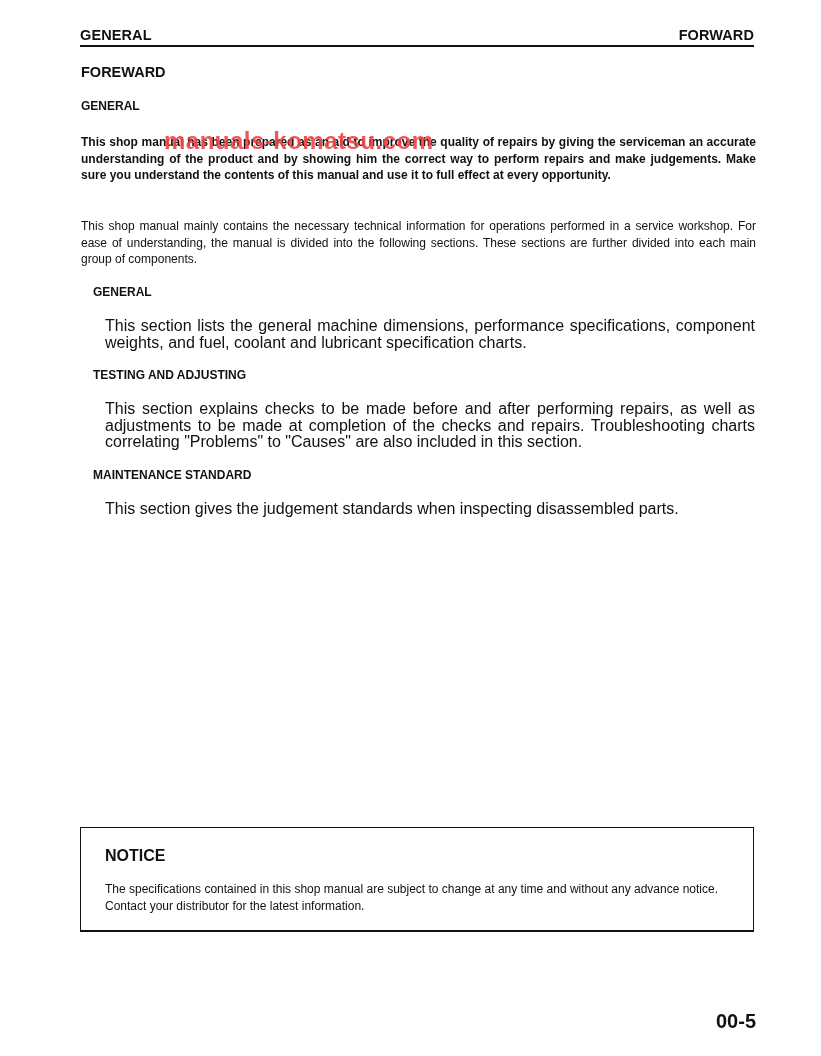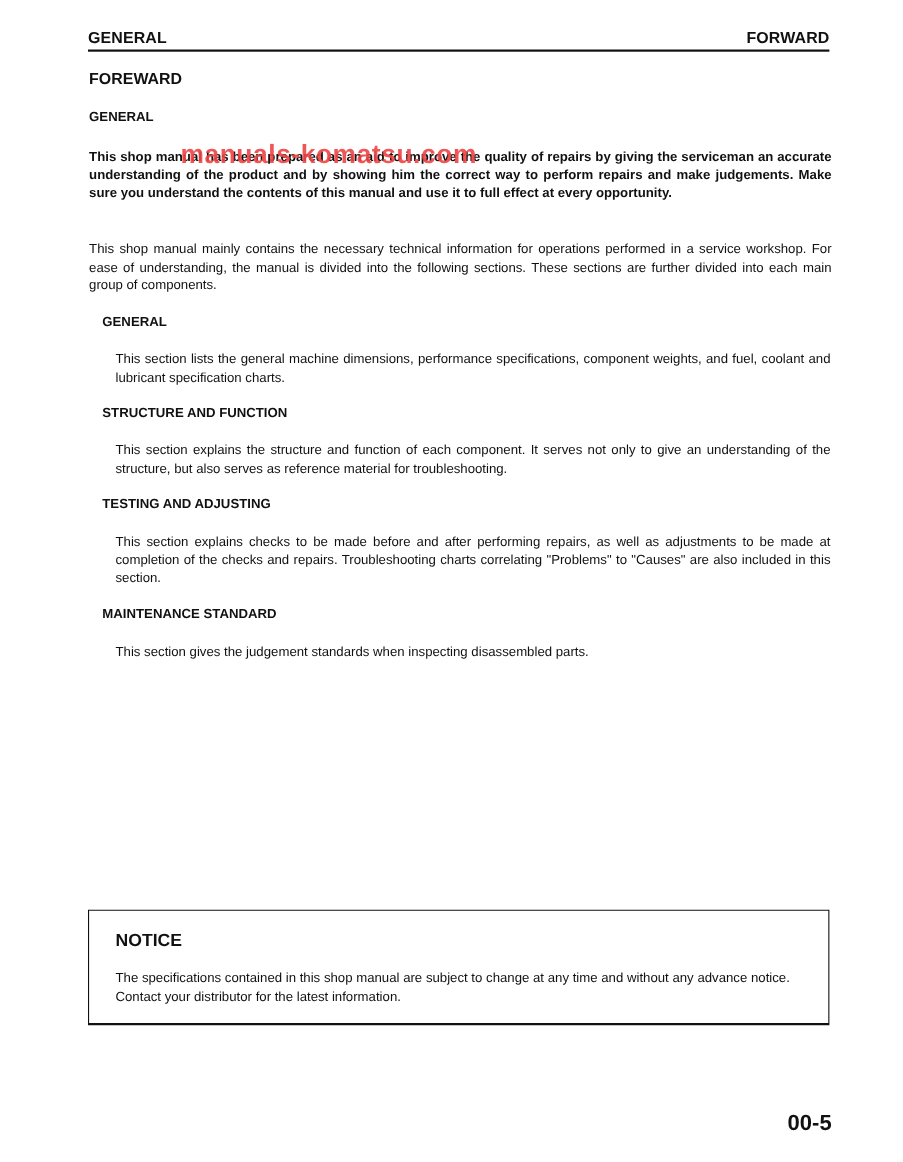--- a/index.html
+++ b/index.html
@@ -30,21 +30,21 @@
     .p2 { top: 218px; }
     .watermark {
       position: absolute; left: 164px; top: 127px; font-size: 24px; font-weight: bold;
       color: #ef4444; letter-spacing: 0.5px; opacity: 0.9; pointer-events: none; text-align: right;
     }
     .sections { position: absolute; left: 93px; top: 285px; width: 662px; }
     .sec-heading {
       font-size: 12px; font-weight: bold; margin: 0; height: 16px;
     }
     .sec-body {
-      font-size: 12px; line-height: 16.5px; margin: 17px 0 0 12px; text-align: justify;
+      font-size: 16px; line-height: 16.5px; margin: 17px 0 0 12px; text-align: justify;
     }
     .section { margin-bottom: 17px; }
     .notice-box {
       position: absolute; left: 80px; top: 827px; width: 672px; height: 102px;
       border: 1px solid #111111; border-bottom: 2px solid #111111;
     }
     .notice-title {
       position: absolute; left: 24px; top: 19px; font-size: 16px; font-weight: bold; margin: 0;
     }
     .notice-body {
@@ -68,24 +68,20 @@
 <p class="para p1">This shop manual has been prepared as an aid to improve the quality of repairs by giving the serviceman an accurate understanding of the product and by showing him the correct way to perform repairs and make judgements. Make sure you  understand the contents of this manual and use it to full effect at every opportunity.</p>
 <div class="watermark">manuals-komatsu.com</div>
 <p class="para p2">This shop manual mainly contains the necessary technical information for operations performed in a service workshop. For ease of understanding, the manual is divided into the following sections. These sections are further divided into each main group of components.</p>
 
 <div class="sections">
   <div class="section">
     <h3 class="sec-heading">GENERAL</h3>
     <p class="sec-body">This section lists the general machine dimensions, performance specifications, component weights, and fuel, coolant and lubricant specification charts.</p>
   </div>
   <div class="section">
-    <h3 class="sec-heading">STRUCTURE AND FUNCTION</h3>
-    <p class="sec-body">This section explains the structure and function of each component. It serves not only to give an understanding of the structure, but also serves as reference material for troubleshooting.</p>
-  </div>
-  <div class="section">
     <h3 class="sec-heading">TESTING AND ADJUSTING</h3>
     <p class="sec-body">This section explains checks to be made before and after performing repairs, as well as adjustments to be made at completion of the checks and repairs. Troubleshooting charts correlating "Problems" to "Causes" are also included in this section.</p>
   </div>
   <div class="section">
     <h3 class="sec-heading">MAINTENANCE STANDARD</h3>
     <p class="sec-body">This section gives the judgement standards when inspecting disassembled parts.</p>
   </div>
 </div>
 
 <div class="notice-box">

